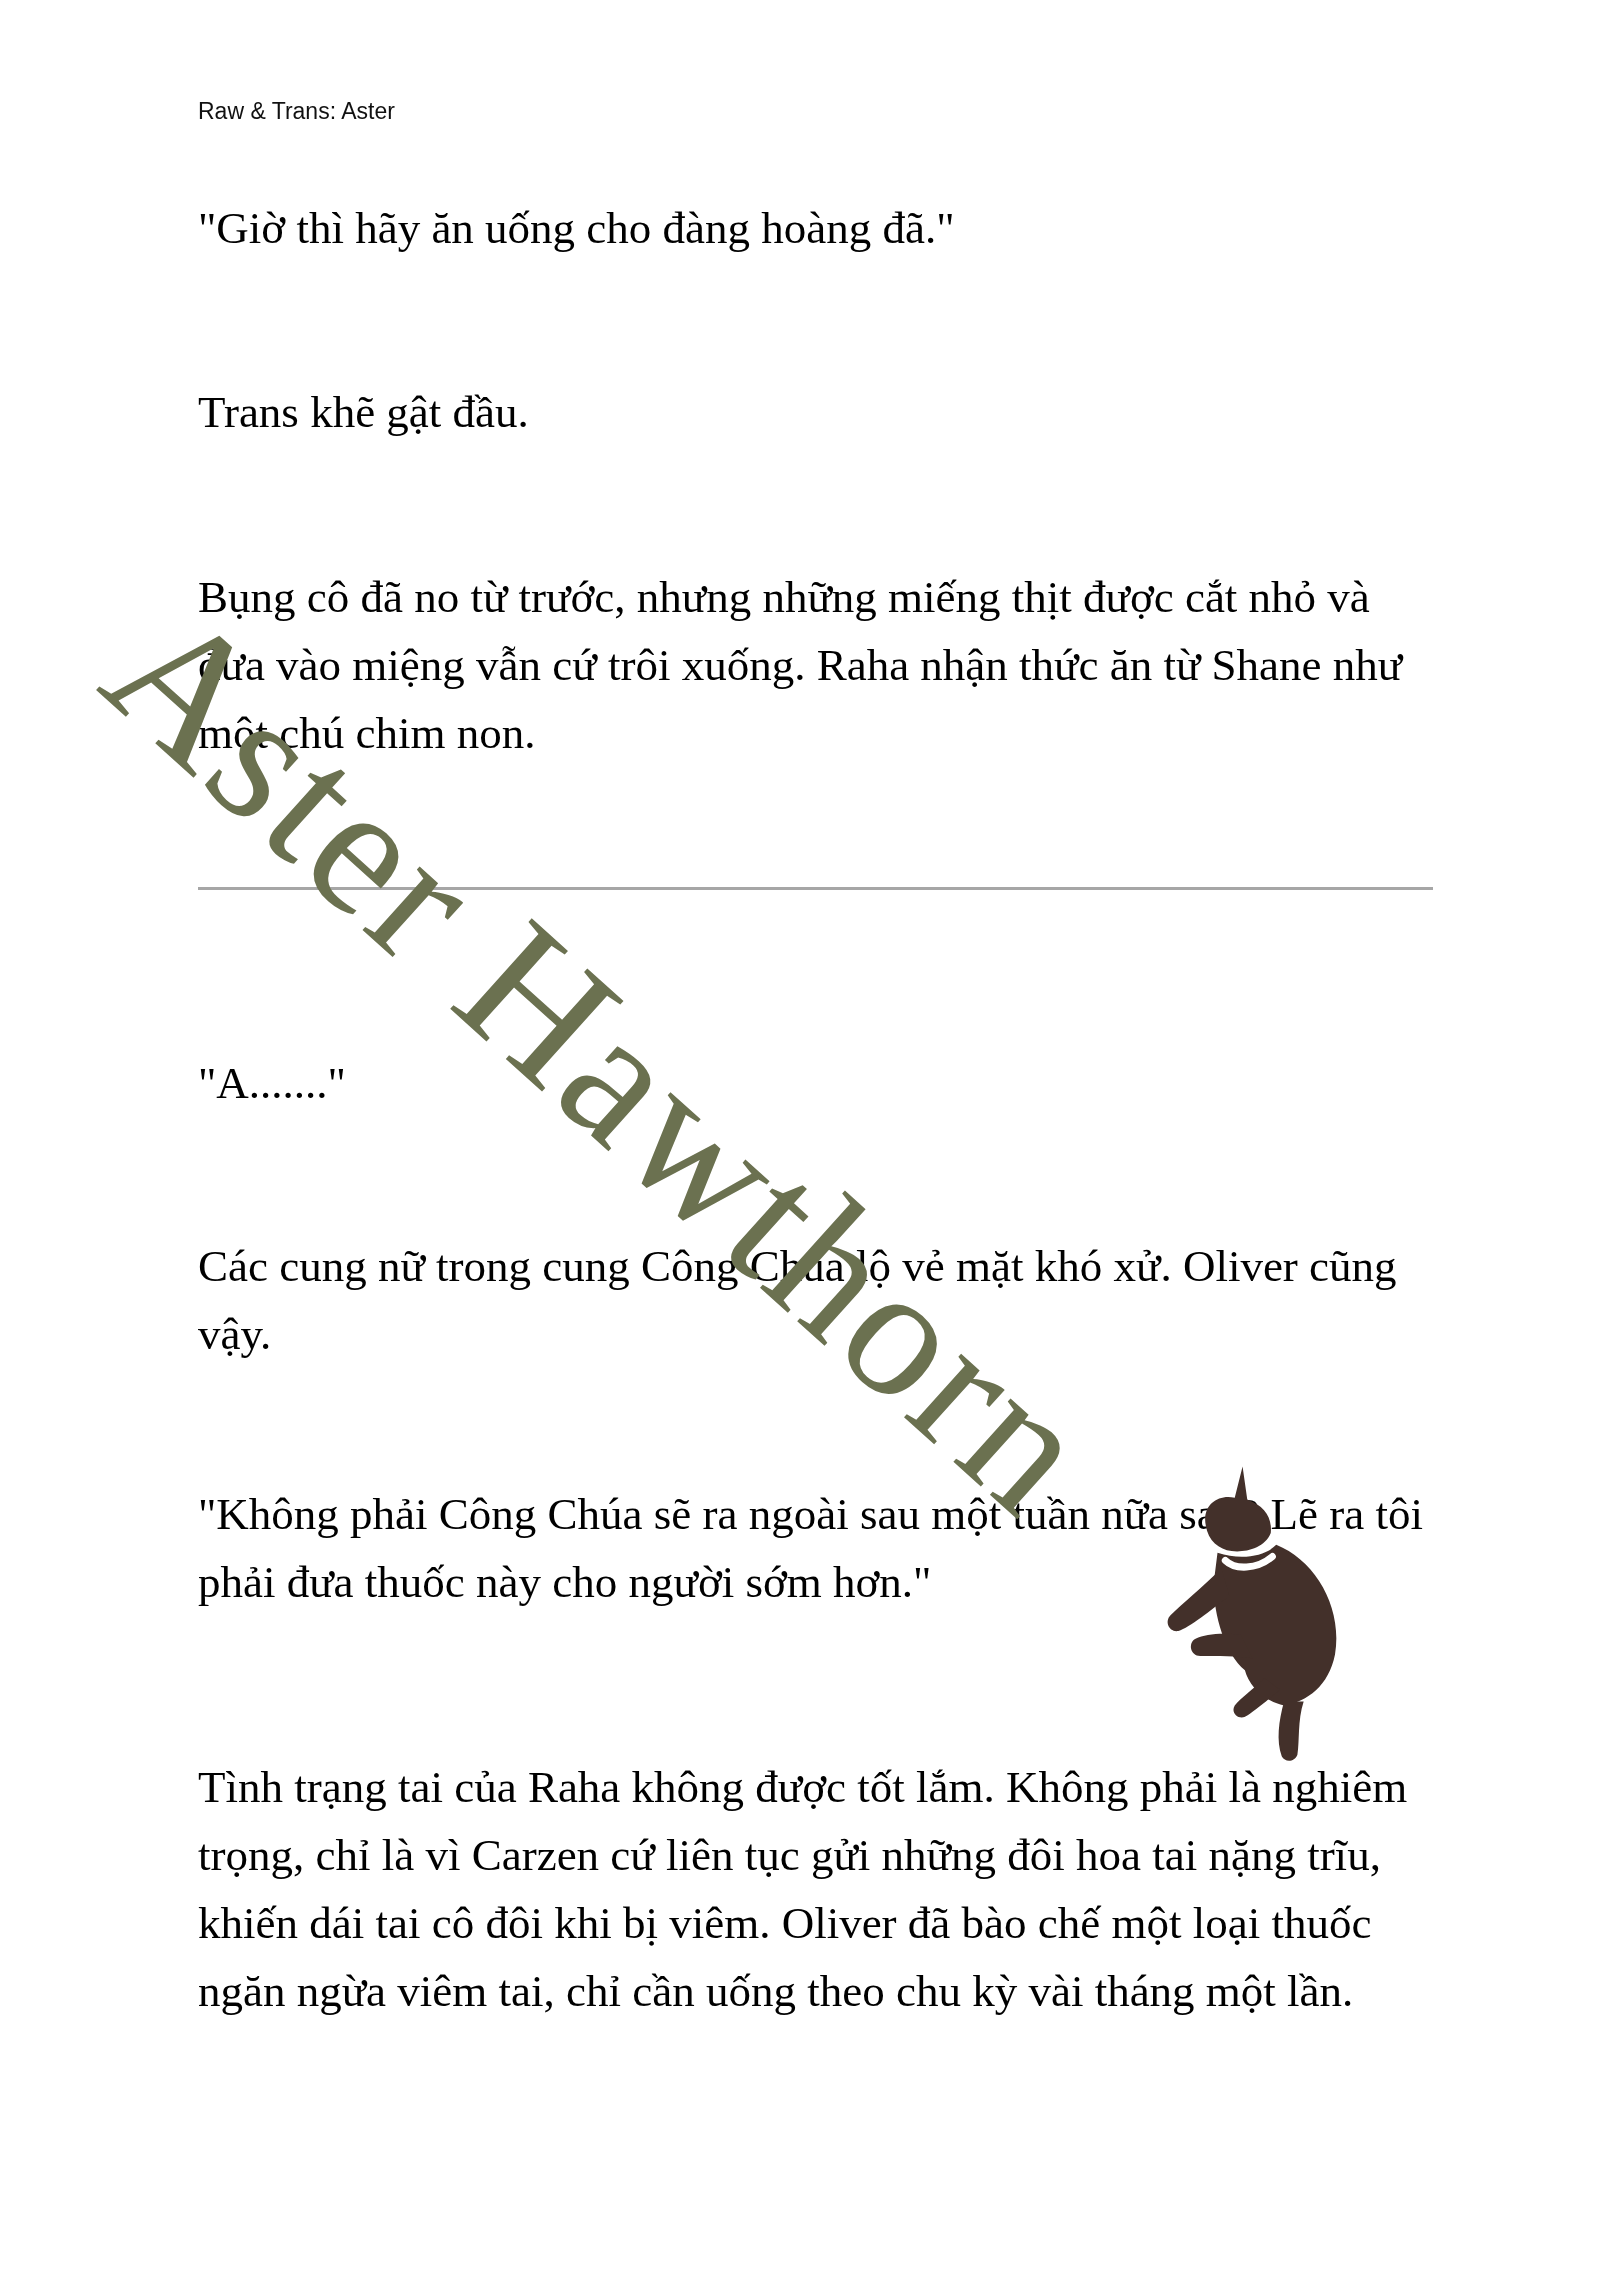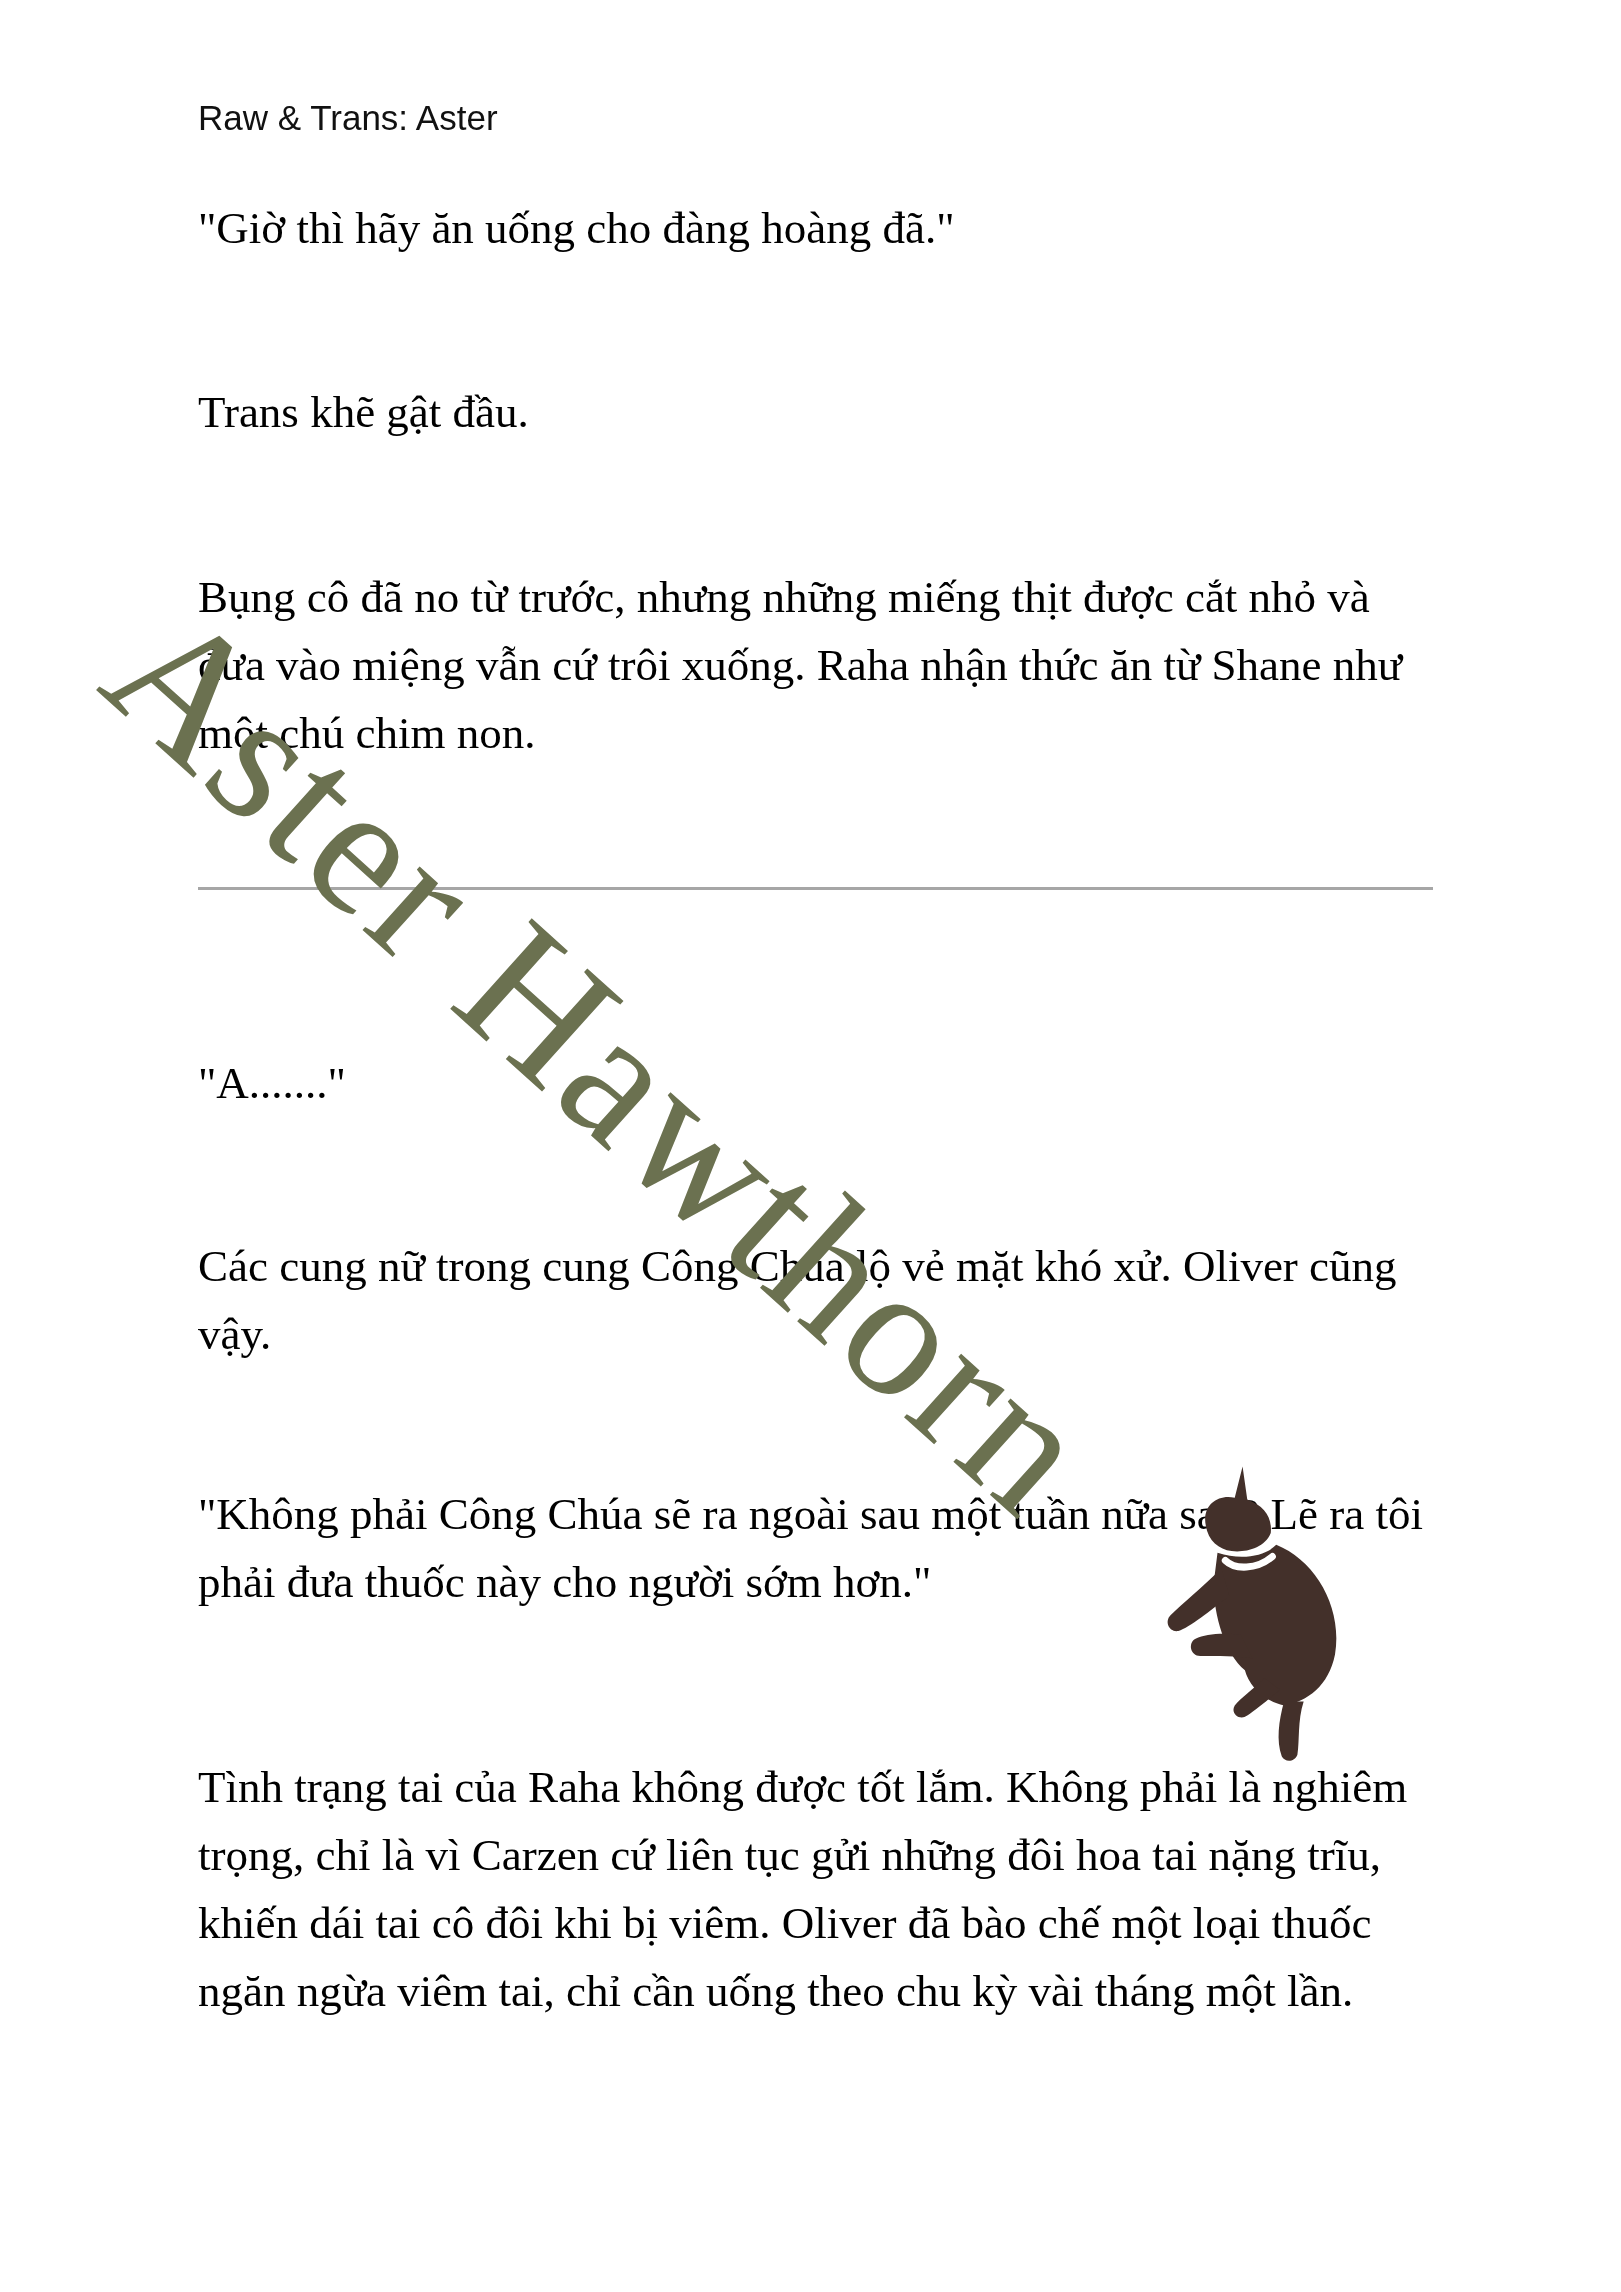--- a/index.html
+++ b/index.html
@@ -7,21 +7,21 @@
       width: 1621px; height: 2293px;
       background: #ffffff;
       position: relative;
       overflow: hidden;
       font-family: "Liberation Serif", serif;
       color: #000;
     }
     .header {
       position: absolute; left: 198px; top: 98px;
       font-family: "Liberation Sans", sans-serif;
-      font-size: 35px; color: #111;
+      font-size: 23px; color: #111;
     }
     .para {
       position: absolute; left: 198px; width: 1245px;
       font-size: 45px; line-height: 68px;
       margin: 0;
     }
     .divider {
       position: absolute; left: 198px; top: 887px;
       width: 1235px; height: 0;
       border-top: 3.9px solid #a6a6a6;

